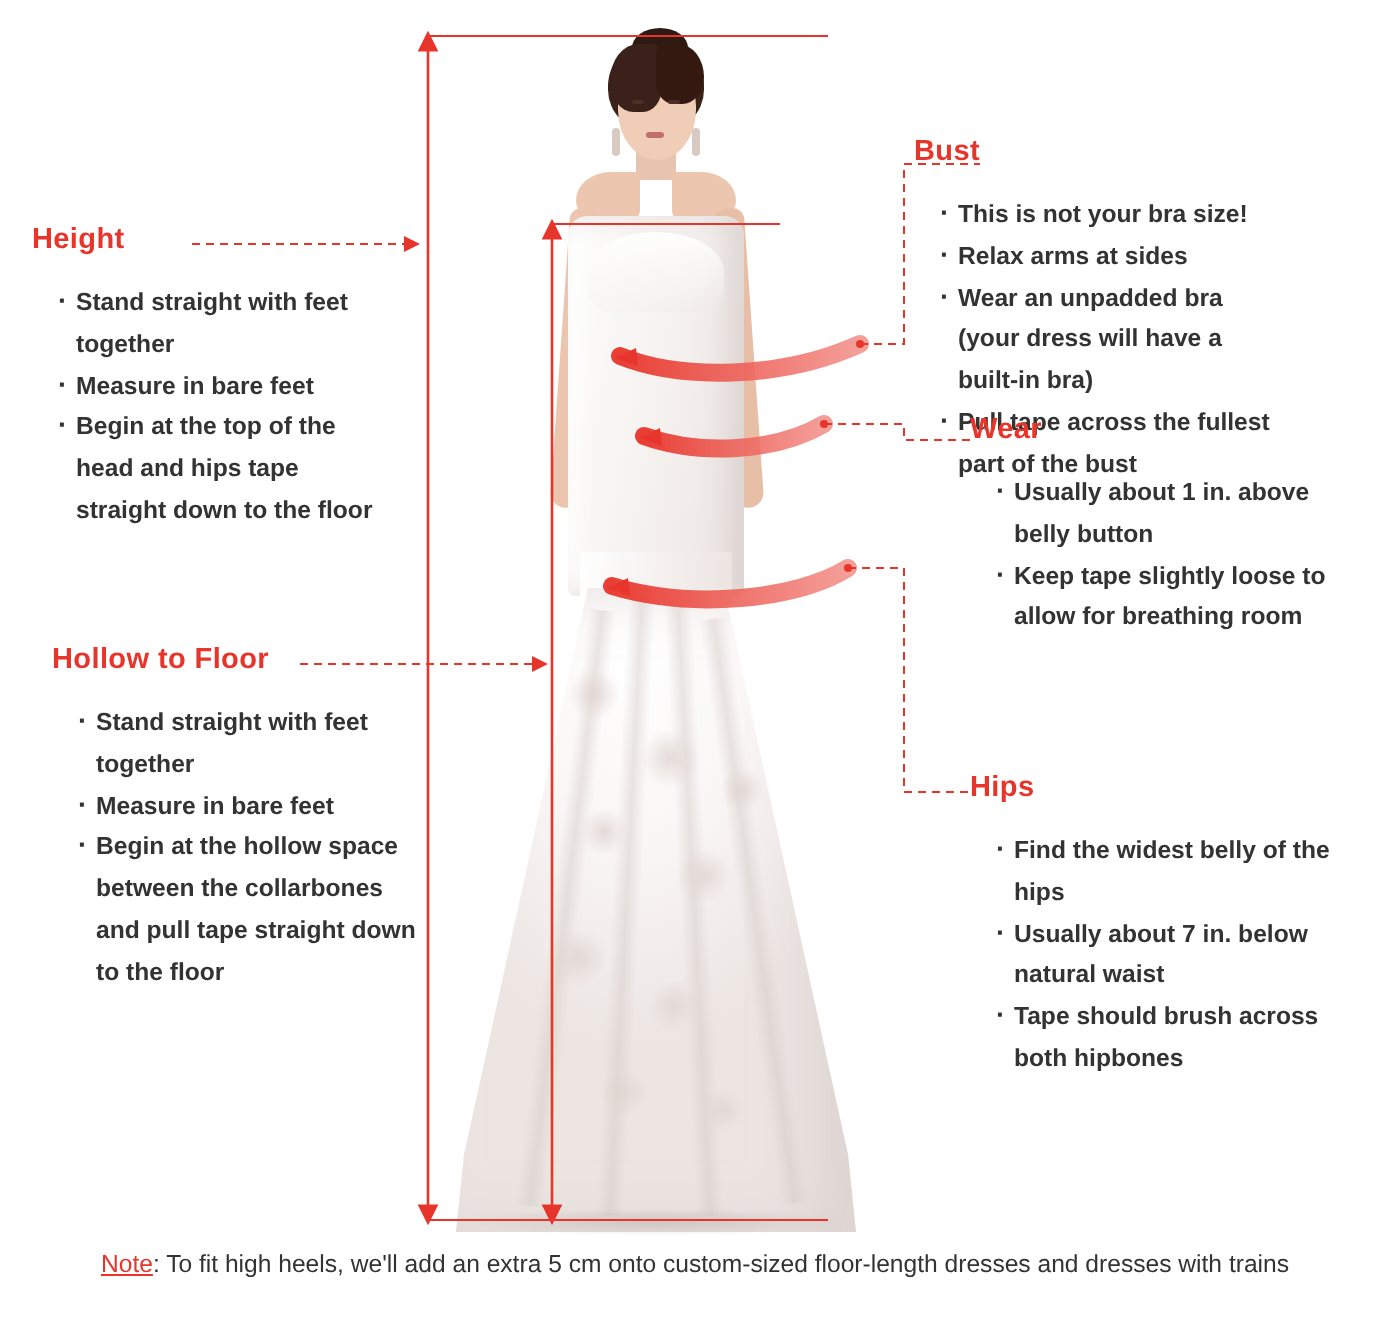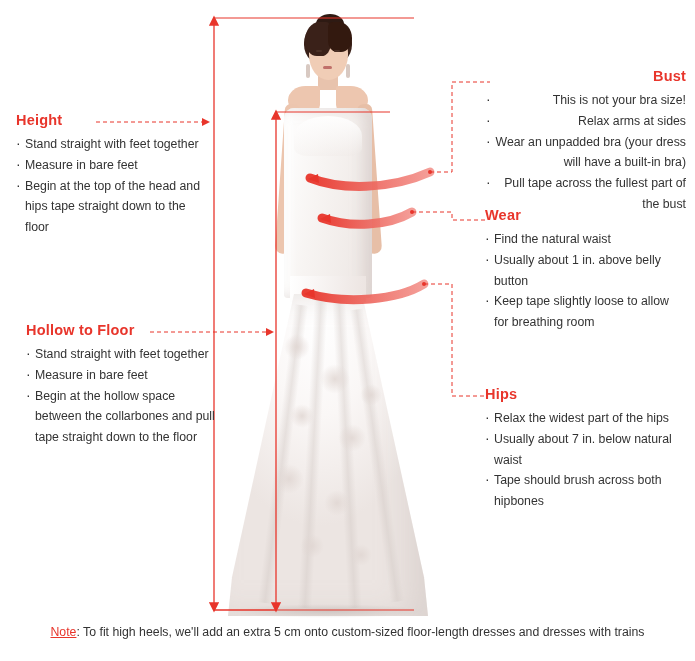--- a/index.html
+++ b/index.html
@@ -31,43 +31,44 @@
   }
   .ann-title {
     color: #e8352b;
     font-size: 14.5px;
     font-weight: bold;
     margin: 0 0 6px 0;
     letter-spacing: 0.2px;
   }
   .ann ul {
     list-style: none;
-    margin: 0;
+    margin: 13px;
     padding: 0;
+    font-weight: bold;
   }
   .ann li {
     color: #333333;
     font-size: 12.3px;
     line-height: 20.8px;
     position: relative;
     padding-left: 9px;
     margin: 0;
   }
   .ann li::before {
     content: "\00B7";
     position: absolute;
     left: 0;
     top: -1px;
     color: #333333;
     font-size: 14px;
     line-height: 20.8px;
   }
   #ann-height { left: 16px; top: 112px; width: 190px; }
   #ann-hollow { left: 26px; top: 322px; width: 195px; }
-  #ann-bust   { left: 486px; top: 68px; width: 200px; text-align: right; }
+  #ann-bust   { left: 457px; top: 68px; width: 200px; }
   #ann-waist  { left: 485px; top: 207px; width: 200px; }
   #ann-hips   { left: 485px; top: 386px; width: 195px; }
 
   .note {
     position: absolute;
     left: 0;
     top: 625px;
     width: 695px;
     text-align: center;
     font-size: 12.3px;
@@ -291,30 +292,29 @@
       <li>This is not your bra size!</li>
       <li>Relax arms at sides</li>
       <li>Wear an unpadded bra (your dress will have a built-in bra)</li>
       <li>Pull tape across the fullest part of the bust</li>
     </ul>
   </div>
 
   <div class="ann" id="ann-waist">
     <div class="ann-title">Wear</div>
     <ul>
-      <li>Find the natural waist</li>
       <li>Usually about 1 in. above belly button</li>
       <li>Keep tape slightly loose to allow for breathing room</li>
     </ul>
   </div>
 
   <div class="ann" id="ann-hips">
     <div class="ann-title">Hips</div>
     <ul>
-      <li>Relax the widest part of the hips</li>
+      <li>Find the widest belly of the hips</li>
       <li>Usually about 7 in. below natural waist</li>
       <li>Tape should brush across both hipbones</li>
     </ul>
   </div>
 
   <div class="note">
     <span class="note-label">Note</span><span>: To fit high heels, we'll add an extra 5 cm onto custom-sized floor-length dresses and dresses with trains</span>
   </div>
 
 </div>

